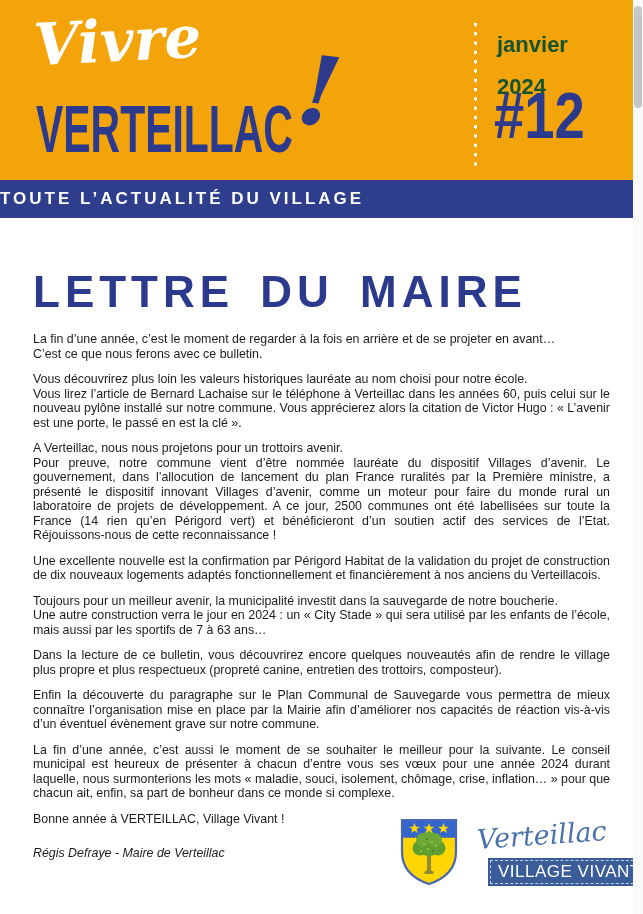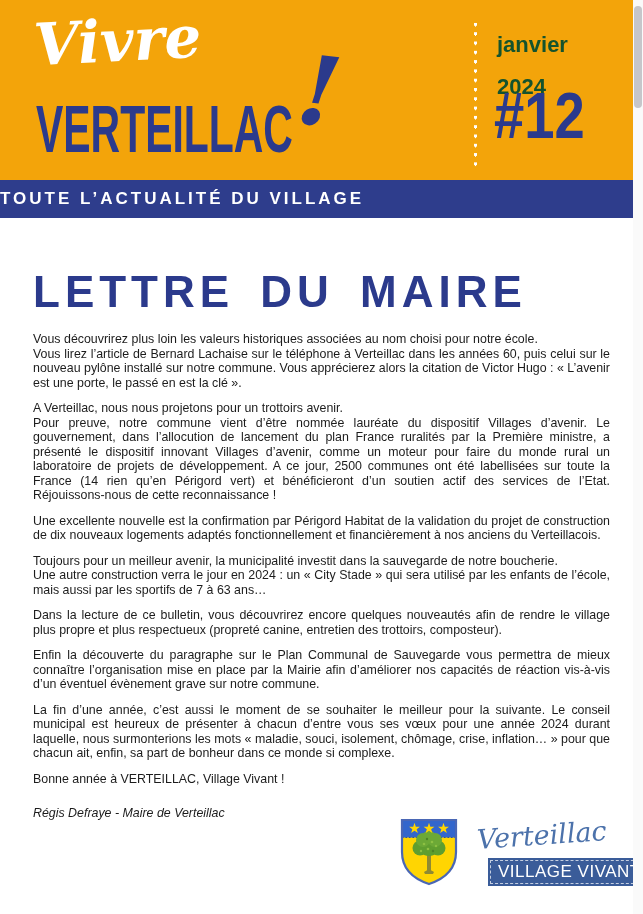--- a/index.html
+++ b/index.html
@@ -96,21 +96,25 @@
 
   <div class="banner">
     <span>TOUTE L’ACTUALITÉ DU VILLAGE</span>
   </div>
 
   <main class="article">
     <h1>LETTRE DU MAIRE</h1>
 
     <div class="body-copy">
       <p class="para">
-        <span class="line">Vous découvrirez plus loin les valeurs historiques associées au nom choisi pour notre école.</span>
+        <span class="line">La fin d’une année, c’est le moment de regarder à la fois en arrière et de se projeter en avant…</span>
+        <span class="line">C’est ce que nous ferons avec ce bulletin.</span>
+      </p>
+      <p class="para">
+        <span class="line">Vous découvrirez plus loin les valeurs historiques lauréate au nom choisi pour notre école.</span>
         <span class="line">Vous lirez l’article de Bernard Lachaise sur le téléphone à Verteillac dans les années 60, puis celui sur le nouveau pylône installé sur notre commune. Vous apprécierez alors la citation de Victor Hugo : « L’avenir est une porte, le passé en est la clé ».</span>
       </p>
       <p class="para">
         <span class="line">A Verteillac, nous nous projetons pour un trottoirs avenir.</span>
         <span class="line">Pour preuve, notre commune vient d’être nommée lauréate du dispositif Villages d’avenir. Le gouvernement, dans l’allocution de lancement du plan France ruralités par la Première ministre, a présenté le dispositif innovant Villages d’avenir, comme un moteur pour faire du monde rural un laboratoire de projets de développement. A ce jour, 2500 communes ont été labellisées sur toute la France (14 rien qu’en Périgord vert) et bénéficieront d’un soutien actif des services de l’Etat. Réjouissons-nous de cette reconnaissance !</span>
       </p>
       <p class="para">
         <span class="line">Une excellente nouvelle est la confirmation par Périgord Habitat de la validation du projet de construction de dix nouveaux logements adaptés fonctionnellement et financièrement à nos anciens du Verteillacois.</span>
       </p>
       <p class="para">

